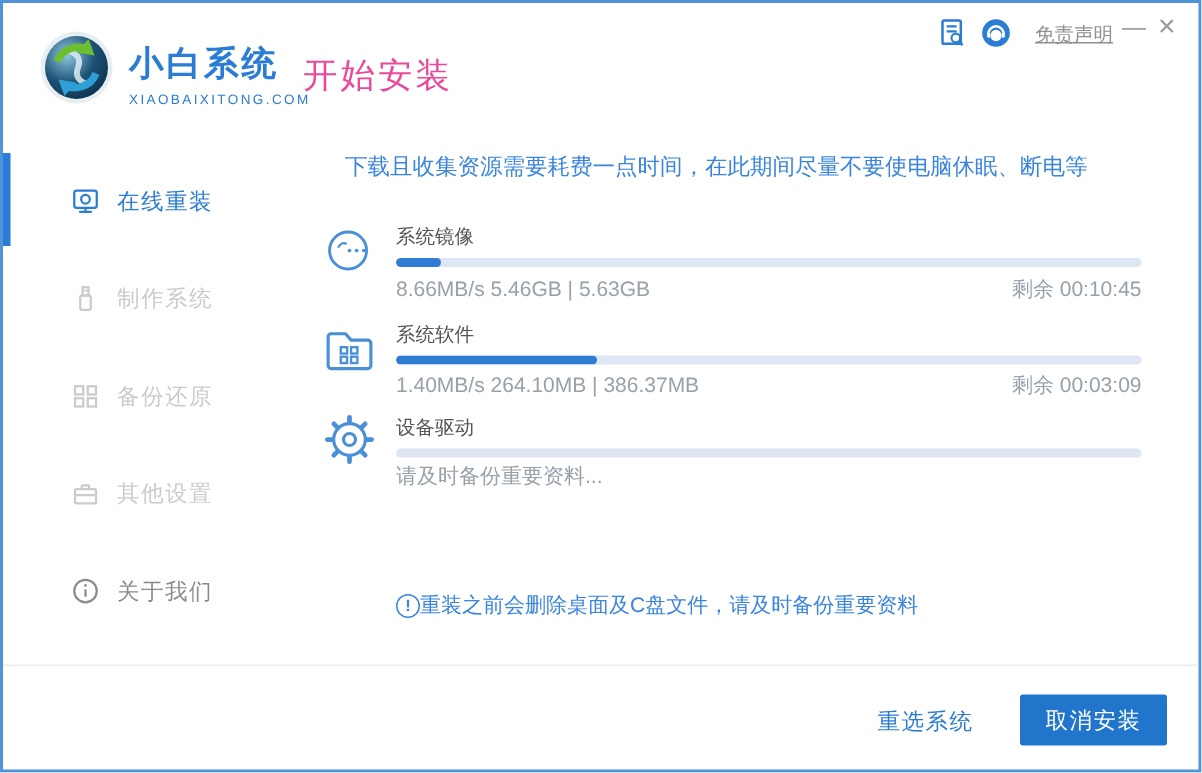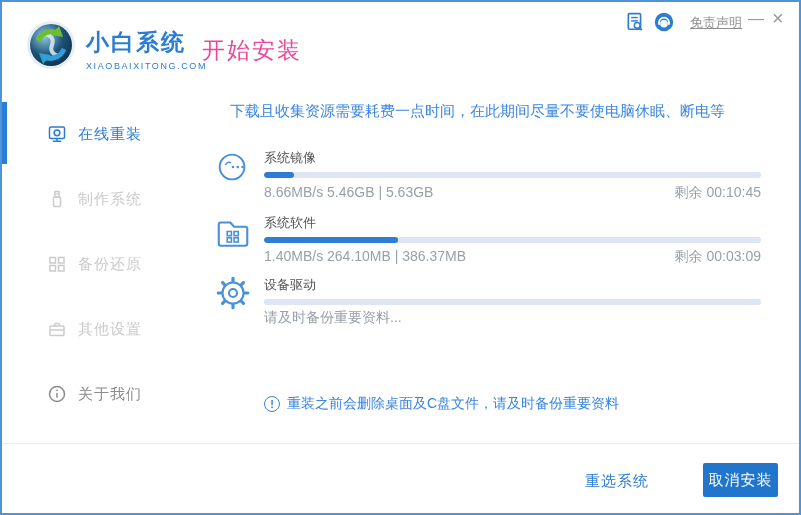--- a/index.html
+++ b/index.html
@@ -32,27 +32,27 @@
   
   .notice { position:absolute; left:228px; top:100px; width:560px; font-size:15px; color:#3a85e0; }
   .task-icon { position:absolute; left:212px; width:38px; height:38px; }
   .t-title { position:absolute; left:262px; font-size:13px; color:#555; }
   .t-bar { position:absolute; left:262px; width:497px; height:6px; background:#dde6f2; border-radius:3px; overflow:hidden; }
   .t-fill { height:100%; background:#2e7cd3; border-radius:3px; }
   .t-stats { position:absolute; left:262px; width:497px; display:flex; justify-content:space-between; font-size:14px; color:#98a0aa; }
   .ti-0 { top:146px; } .tt-0 { top:147px; } .tb-0 { top:170px; } .ts-0 { top:182px; }
   .ti-1 { top:211px; } .tt-1 { top:212px; } .tb-1 { top:235px; } .ts-1 { top:246px; }
   .ti-2 { top:272px; } .tt-2 { top:274px; } .tb-2 { top:297px; } .ts-2 { top:307px; }
-  .note { position:absolute; left:262px; top:393px; display:flex; align-items:center; gap:7px; font-size:14px; color:#3a85e0; }
+  .note { position:absolute; left:262px; top:393px; display:flex; align-items:center; gap:0; font-size:14px; color:#3a85e0; }
   .note-i { width:16px; height:16px; border:1px solid #3a85e0; border-radius:50%; font-size:11px; font-weight:bold; display:flex; align-items:center; justify-content:center; flex:0 0 16px; }
   .note-i::after { content:"!"; }
   
   .footer-line { position:absolute; left:0; right:0; top:441px; height:1px; background:#ececec; }
   .reselect-btn { position:absolute; right:150px; top:470px; font-size:15px; color:#2b7cd4; background:none; border:none; cursor:pointer; letter-spacing:1px; font-family:inherit; }
-  .cancel-btn { position:absolute; right:21px; top:461px; width:75px; height:34px; background:#2176cc; color:#fff; font-size:15px; border:none; border-radius:2px; cursor:pointer; letter-spacing:1px; font-family:inherit; }
+  .cancel-btn { position:absolute; right:21px; top:461px; width:98px; height:34px; background:#2176cc; color:#fff; font-size:15px; border:none; border-radius:2px; cursor:pointer; letter-spacing:1px; font-family:inherit; }
 </style>
 </head>
 <body>
 
 <div class="window">
 
   <svg class="logo-icon" viewBox="0 0 50 50">
     <defs>
       <radialGradient id="lg" cx="35%" cy="30%" r="80%">
         <stop offset="0%" stop-color="#8fc8e0"></stop>

